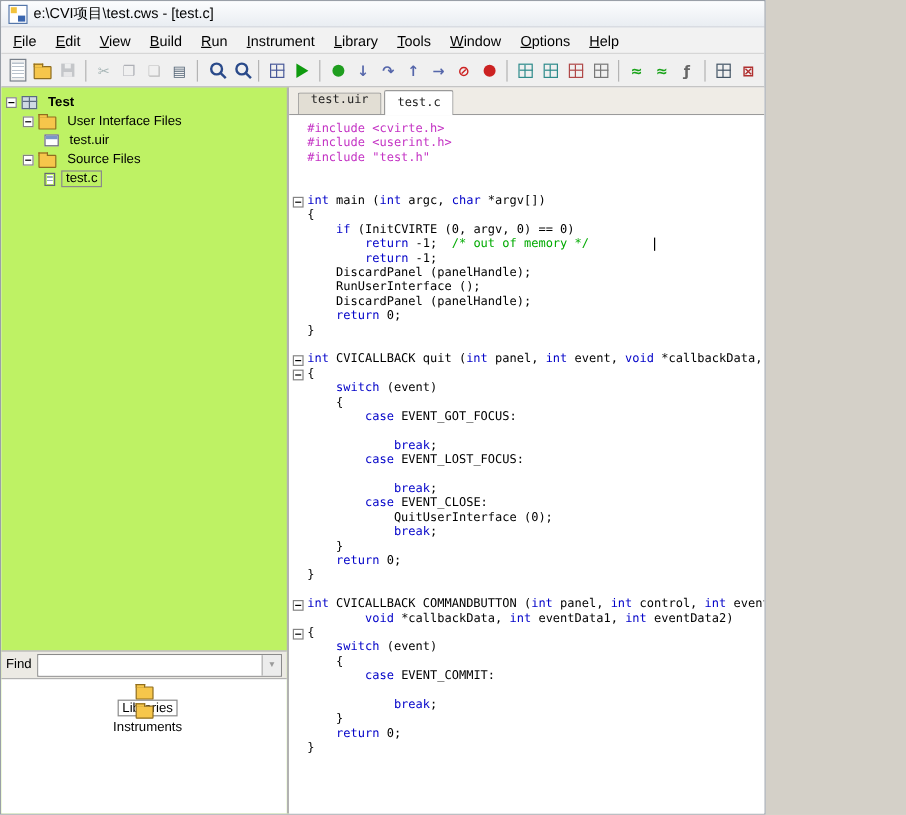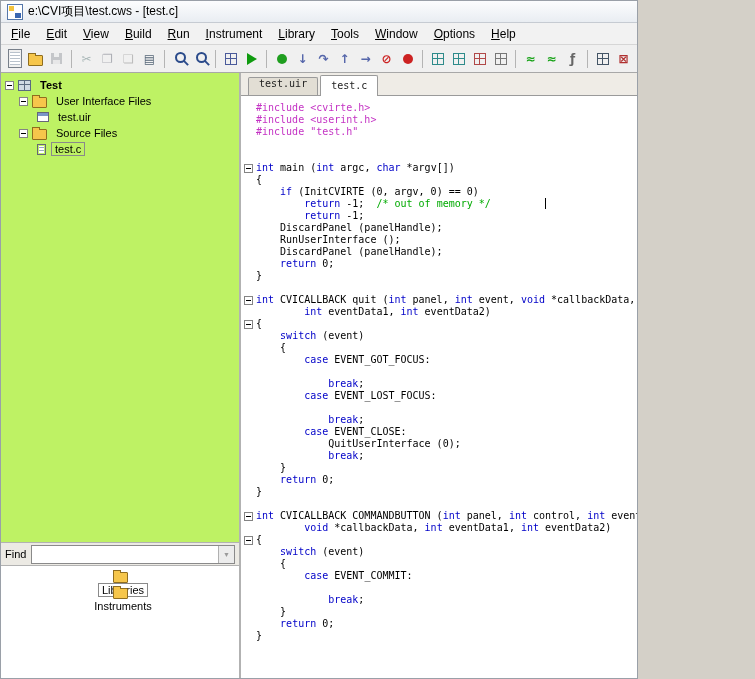--- a/index.html
+++ b/index.html
@@ -334,24 +334,20 @@
               <span class="fold-cell"></span>
               <span class="code-text"></span>
             </div>
             <div class="code-line">
               <span class="fold-cell">
                 <span class="boxmark"></span>
               </span>
               <span class="code-text"><span class="tok-k">int</span><span class="tok-n"> CVICALLBACK quit (</span><span class="tok-k">int</span><span class="tok-n"> panel, </span><span class="tok-k">int</span><span class="tok-n"> event, </span><span class="tok-k">void</span><span class="tok-n"> *callbackData,</span></span>
             </div>
             <div class="code-line">
-              <span class="fold-cell"></span>
-              <span class="code-text"><span class="tok-n">        </span><span class="tok-k">int</span><span class="tok-n"> eventData1, </span><span class="tok-k">int</span><span class="tok-n"> eventData2)</span></span>
-            </div>
-            <div class="code-line">
               <span class="fold-cell">
                 <span class="boxmark"></span>
               </span>
               <span class="code-text"><span class="tok-n">{</span></span>
             </div>
             <div class="code-line">
               <span class="fold-cell"></span>
               <span class="code-text"><span class="tok-n">    </span><span class="tok-k">switch</span><span class="tok-n"> (event)</span></span>
             </div>
             <div class="code-line">

